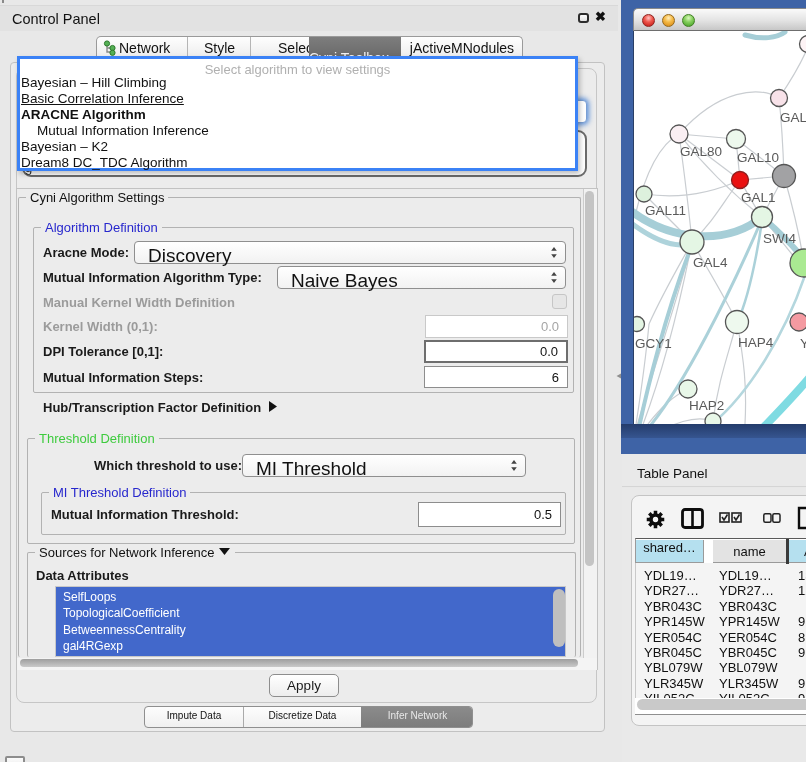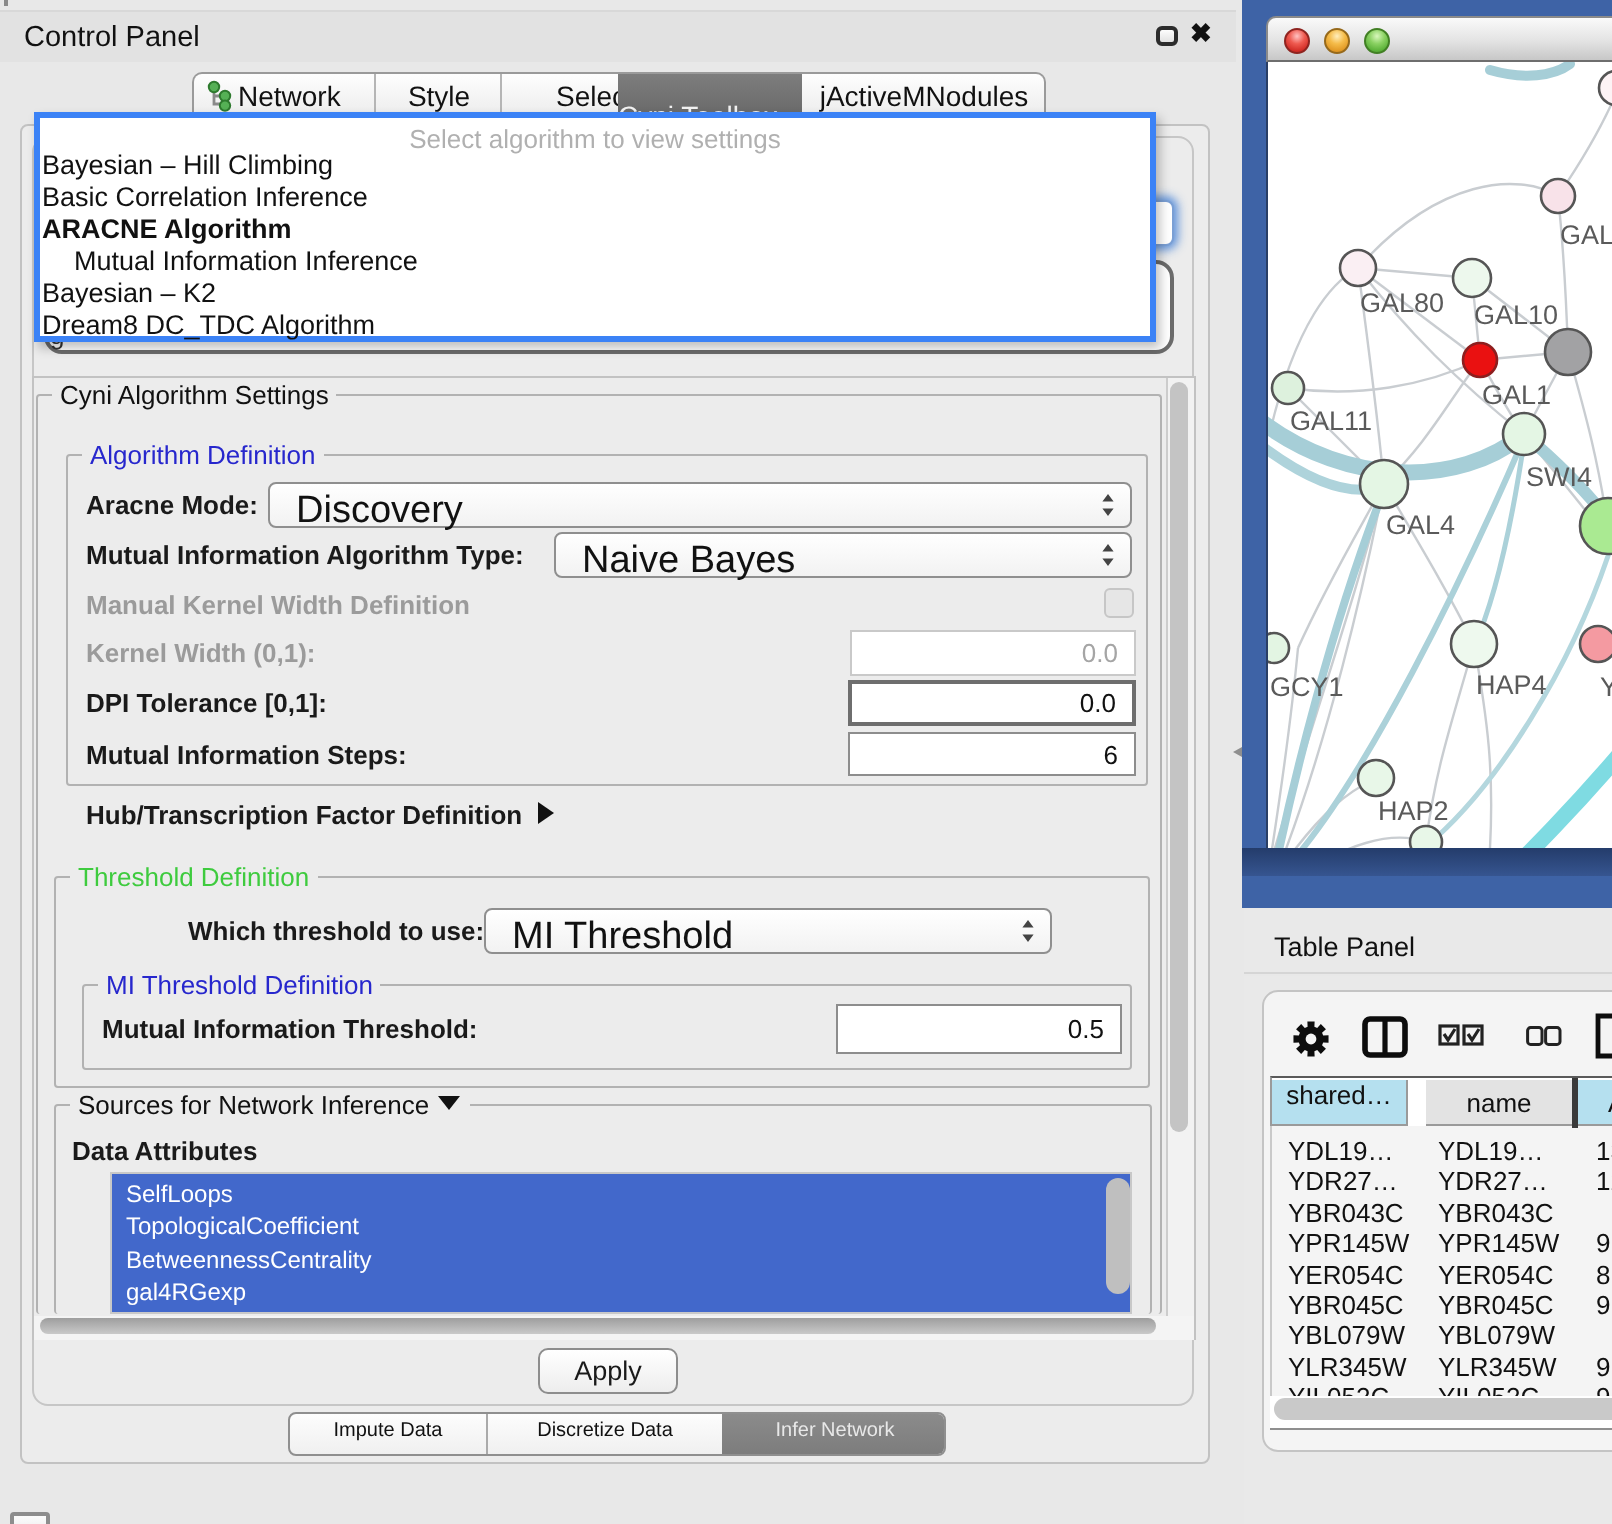--- a/index.html
+++ b/index.html
@@ -47,21 +47,21 @@
 </div>
 
 <div class="abs" style="left:25px;top:100px;width:562px;height:23px;border:1px solid #7a9fd4;border-radius:4px;background:#fff;box-shadow:0 0 5px 2px rgba(70,130,215,0.85);"></div>
 
 <div class="abs" style="left:22px;top:130px;width:565px;height:47px;background:#fff;border:2px solid #6b6b6b;border-radius:9px;"></div>
 <div class="abs" style="left:25px;top:160px;font-size:13px;color:#333;">g</div>
 
 <div class="abs" style="left:17px;top:56px;width:561px;height:115px;background:#fff;border:3px solid #3b82f6;box-shadow:2px 3px 5px rgba(0,0,0,0.25);font-size:13.5px;color:#111;">
   <div style="height:16px;padding-top:3px;text-align:center;color:#b0b0b0;font-size:13px;">Select algorithm to view settings</div>
   <div style="height:16px;padding-left:1px;">Bayesian – Hill Climbing</div>
-  <div style="height:16px;padding-left:1px;">Basic Correlation Inference</div>
+  <div style="height:16px;padding-left:1px;text-decoration:underline;">Basic Correlation Inference</div>
   <div style="height:16px;padding-left:1px;font-weight:bold;">ARACNE Algorithm</div>
   <div style="height:16px;padding-left:17px;">Mutual Information Inference</div>
   <div style="height:16px;padding-left:1px;">Bayesian – K2</div>
   <div style="height:16px;padding-left:1px;">Dream8 DC_TDC Algorithm</div>
 </div>
 
 <div class="abs" style="left:16px;top:188px;width:582px;height:482px;background:#ececec;border:1px solid #c2c2c2;"></div>
 
 <div class="group" style="left:18px;top:197px;width:563px;height:460px;border-bottom:none;">
   <span class="gtitle" style="font-size:13px;color:#111;">Cyni Algorithm Settings</span>

